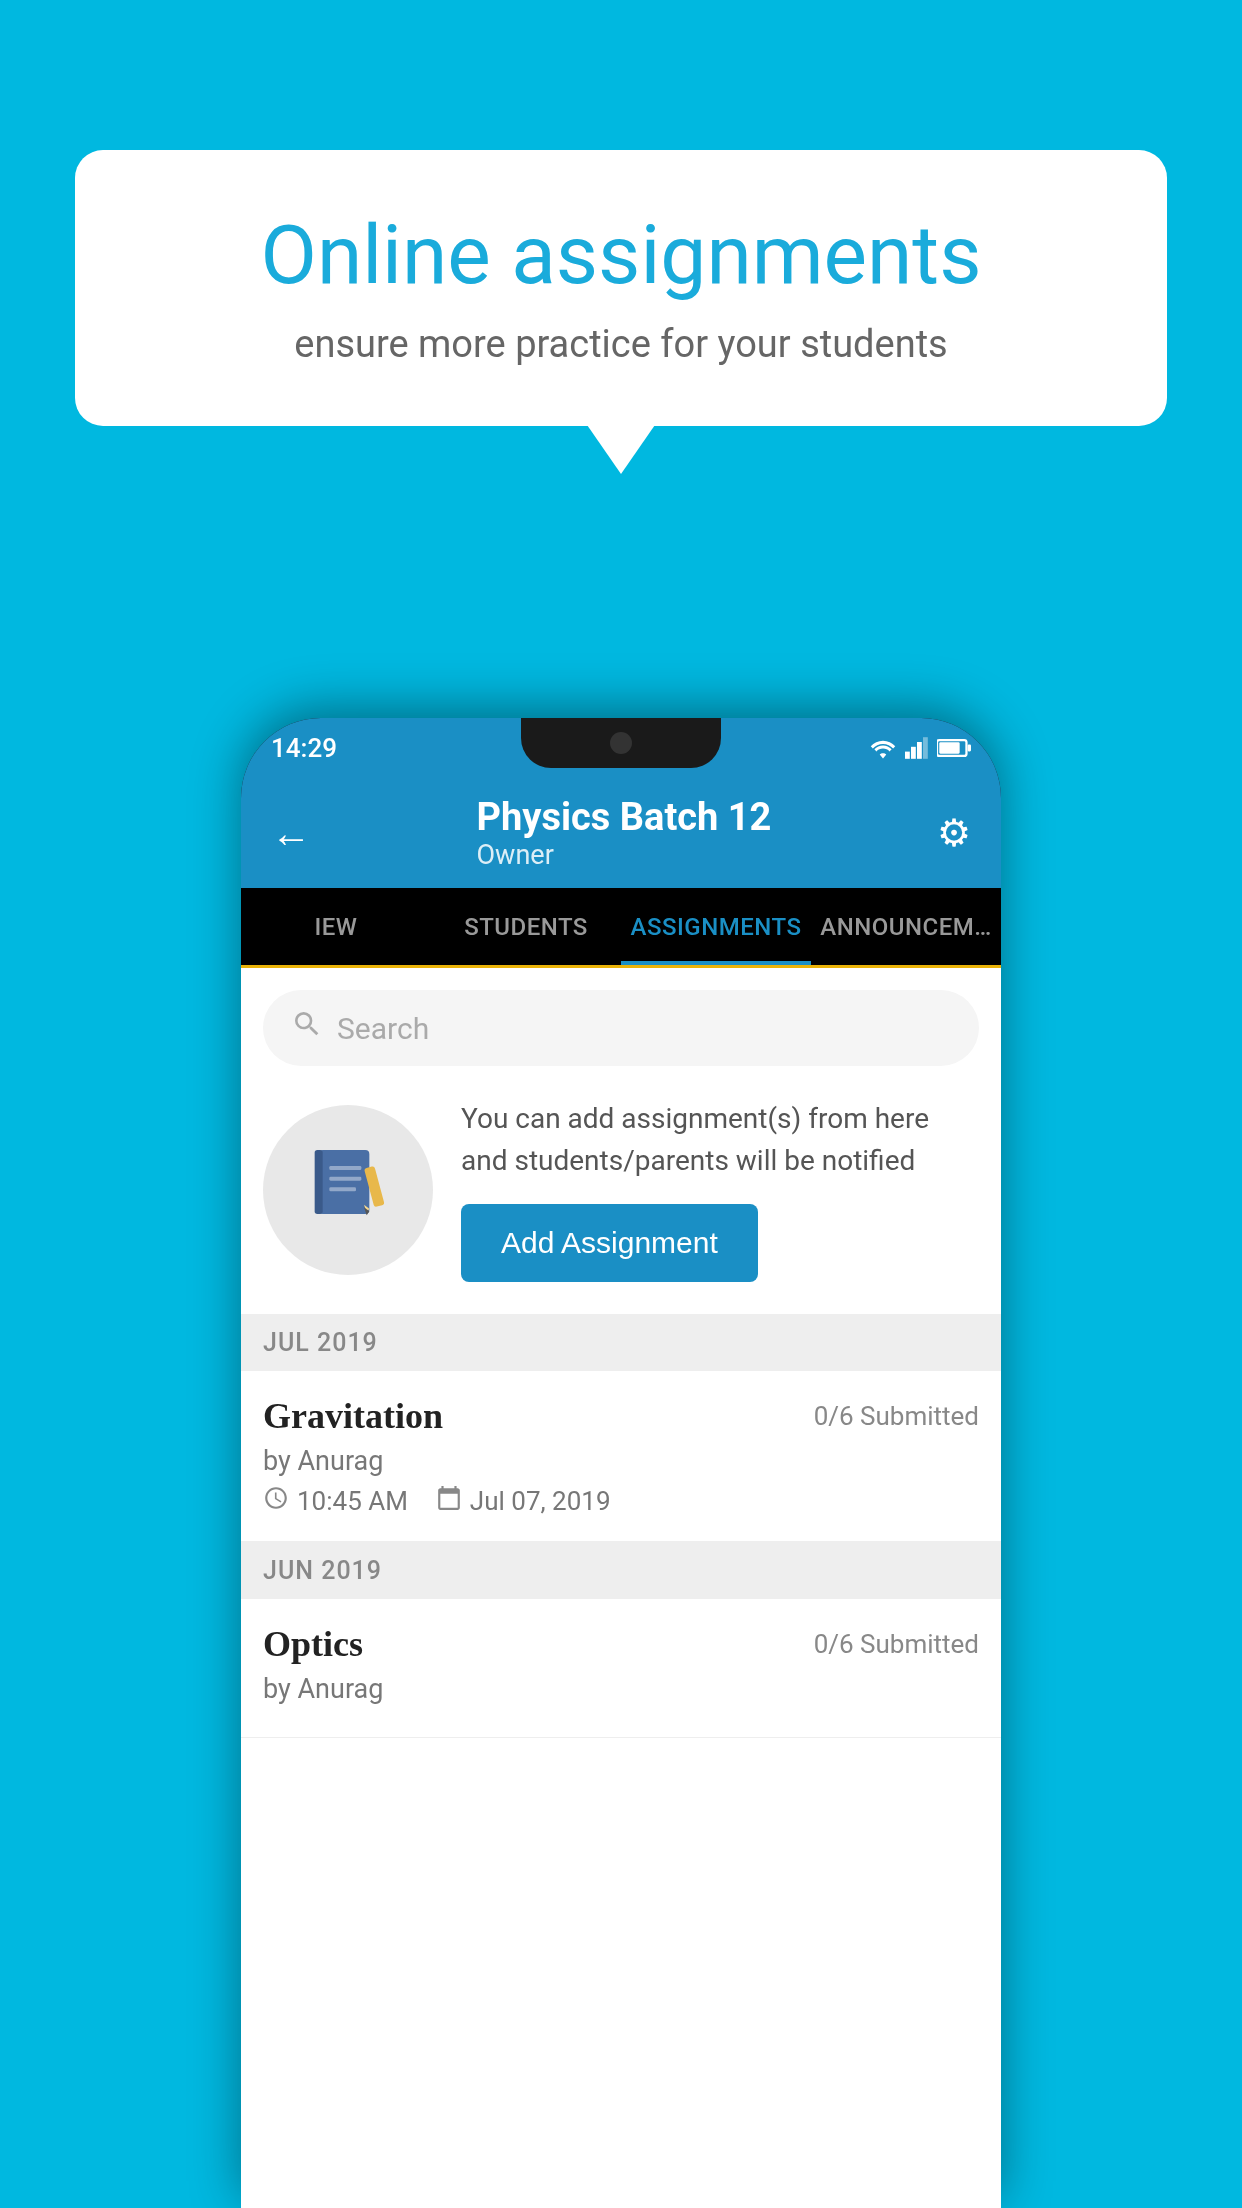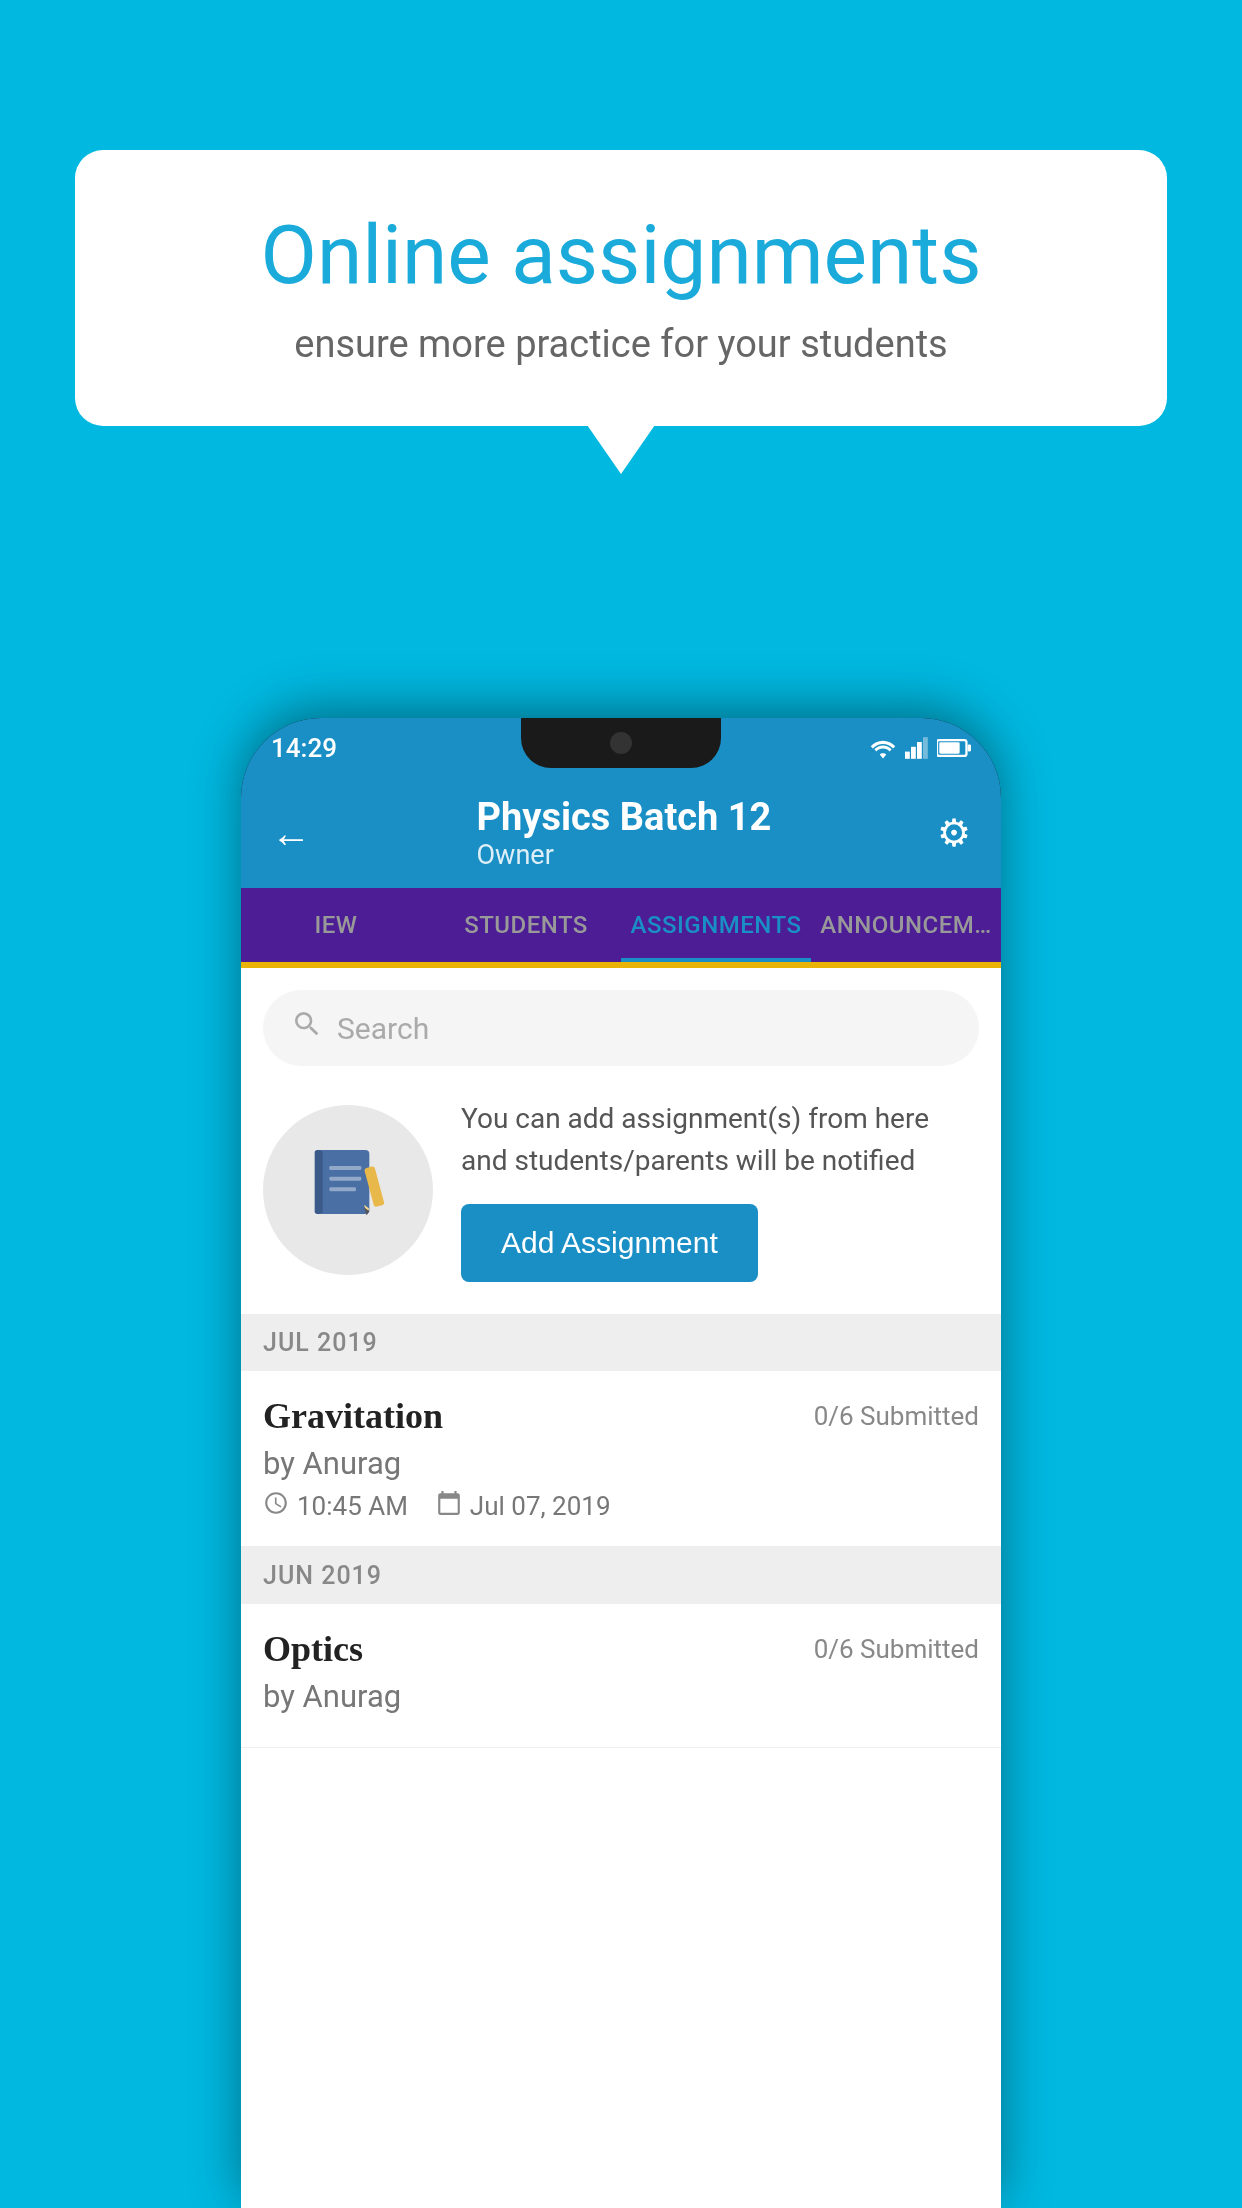--- a/index.html
+++ b/index.html
@@ -165,24 +165,24 @@
       font-size: 38px;
     }
 
     
     .tabs-bar {
       position: absolute;
       top: 170px;
       left: 0;
       right: 0;
       height: 80px;
-      background: #4c1d95;
+      background: #000000;
       display: flex;
       align-items: stretch;
-      border-bottom: 6px solid #eab308;
+      border-bottom: 3px solid #eab308;
     }
 
     .tab-item {
       flex: 1;
       display: flex;
       align-items: center;
       justify-content: center;
       font-size: 24px;
       color: #999;
       font-weight: 500;
@@ -316,21 +316,21 @@
       color: #222;
       font-family: Liberation Serif, serif;
     }
 
     .assignment-submitted {
       font-size: 26px;
       color: #888;
     }
 
     .assignment-meta {
-      font-size: 31px;
+      font-size: 27px;
       color: #777;
       margin-bottom: 8px;
     }
 
     .assignment-datetime {
       display: flex;
       align-items: center;
       gap: 28px;
       font-size: 26px;
       color: #777;

